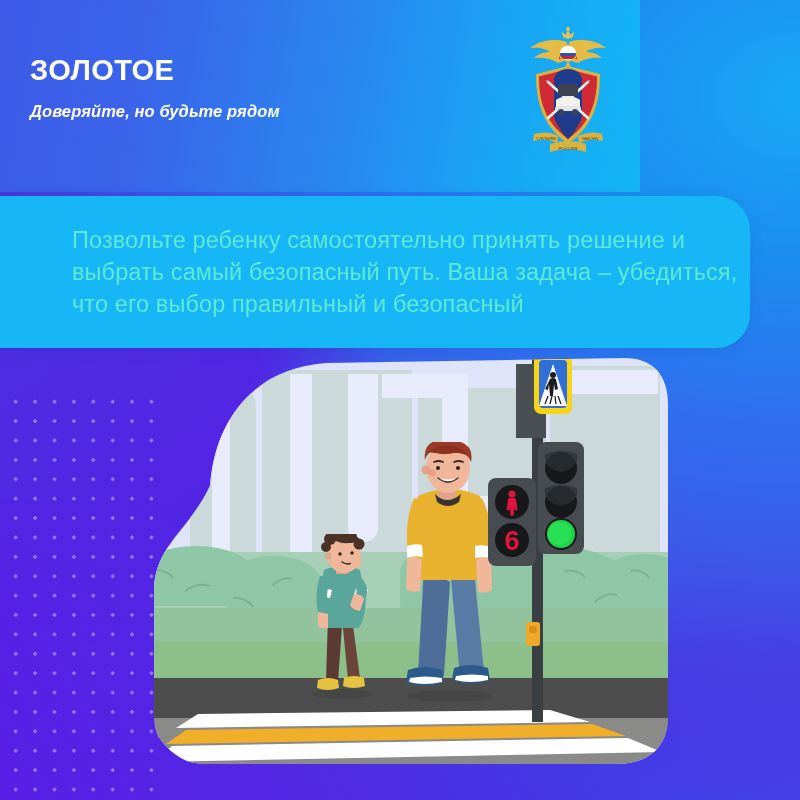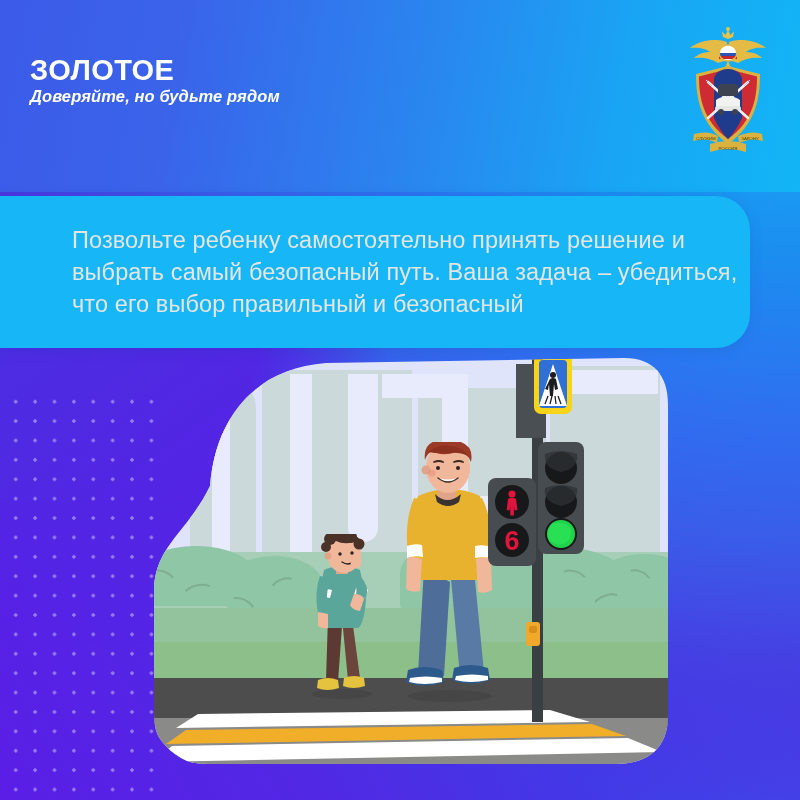--- a/index.html
+++ b/index.html
@@ -30,46 +30,46 @@
   }
   .dotgrid{
     position:absolute;left:6px;top:392px;width:150px;height:405px;
     background-image:radial-gradient(circle, rgba(255,255,255,.42) 1.5px, transparent 1.7px);
     background-size:19.4px 19.4px;
     opacity:.95;
   }
 
   
   .header{
-    position:absolute;left:0;top:0;width:800px;height:192px;
+    position:absolute;left:0;top:0;width:640px;height:192px;
     background:linear-gradient(100deg,#3c5be8 0%,#3a63ea 22%,#2a85ef 52%,#18a6f4 78%,#12b5f6 100%);
   }
   .header-titles{position:absolute;left:30px;top:54px;}
   .title-line{
     color:#ffffff;font-weight:700;font-size:29px;letter-spacing:.4px;
     line-height:33px;text-transform:uppercase;
   }
   .subtitle{
-    color:#ffffff;font-size:16.5px;font-weight:700;
+    margin-top:15px;color:#ffffff;font-size:16.5px;font-weight:700;
     font-style:italic;letter-spacing:.1px;
   }
 
   
   .emblem{position:absolute;right:24px;top:26px;width:96px;height:140px;}
 
   
   .msg-card{
     position:absolute;left:-40px;top:196px;width:790px;height:152px;
     background:#16b6f7;
     border-radius:0 34px 34px 0;
     box-shadow:0 2px 14px rgba(10,60,130,.12);
   }
   .msg-text{
     position:absolute;left:72px;top:224px;width:692px;
-    color:#e5e5e5;font-size:23.5px;line-height:32px;font-weight:400;
+    color:#5eead4;font-size:23.5px;line-height:32px;font-weight:400;
     letter-spacing:.1px;
   }
 
   
   .scene{
     position:absolute;left:150px;top:356px;width:520px;height:412px;
     overflow:hidden;
     border-radius:120px 44px 44px 70px / 150px 38px 40px 60px;
     clip-path: path("M 60,130 C 66,58 108,12 176,7 L 474,2 C 504,2 518,20 518,48 L 518,360 C 518,392 498,408 466,408 L 58,408 C 24,408 4,390 4,358 L 4,236 C 4,190 38,176 60,130 Z");
   }

